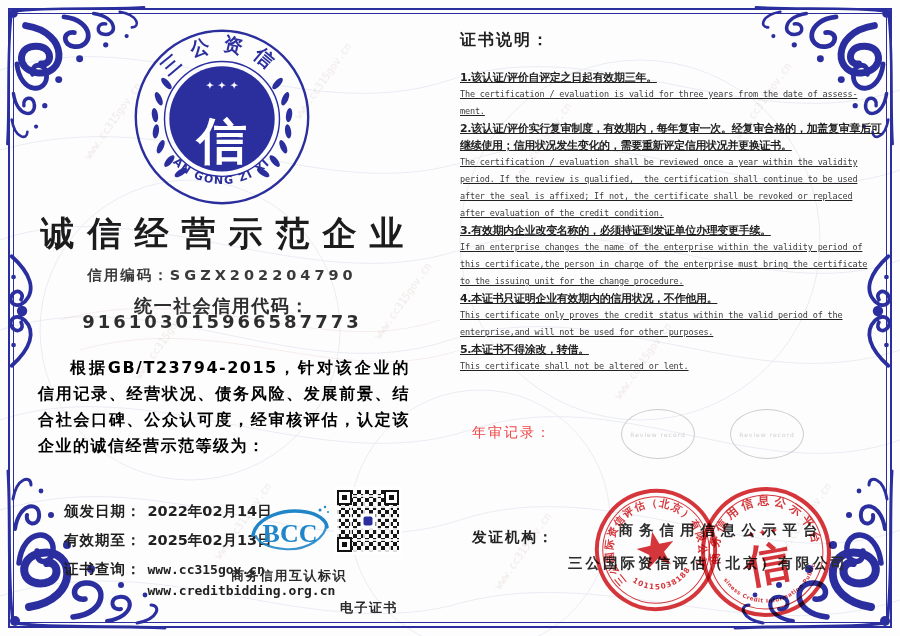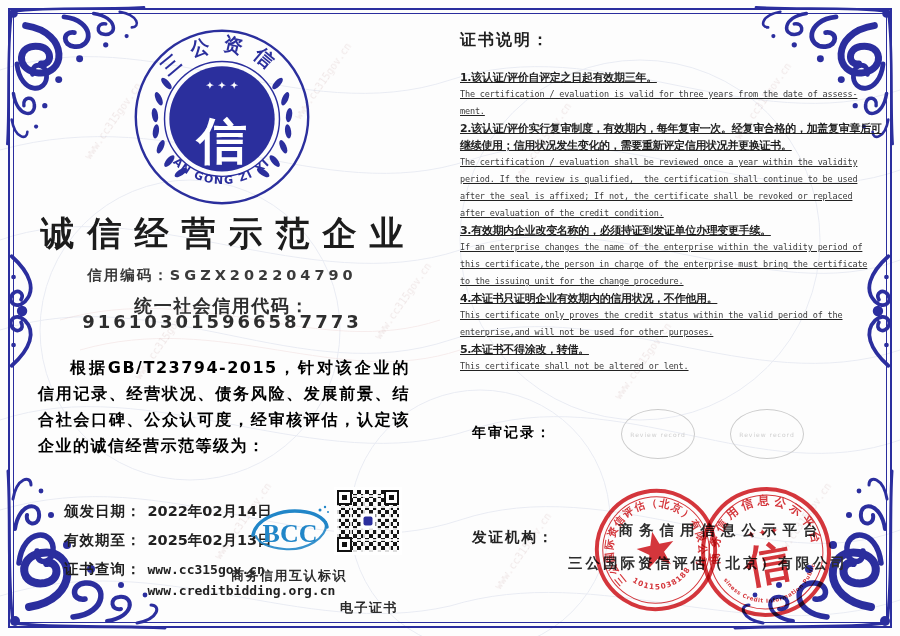--- a/index.html
+++ b/index.html
@@ -57,21 +57,21 @@
   .cap1{left:226px;width:126px;}
   .cap2{left:330px;width:78px;margin-top:32px;}
 
   
   .rightcol{position:absolute;left:460px;top:30px;width:424px;z-index:3;}
   .instr-head{font-size:16px;font-weight:700;letter-spacing:2px;color:#1e1e1e;}
   .items{margin-top:18px;text-decoration:underline;}
   .zh{font-size:11px;font-weight:700;color:#1f1f1f;line-height:17px;letter-spacing:-0.3px;white-space:pre-wrap;}
   .en{font-family:"DejaVu Sans Mono","Liberation Mono",monospace;font-size:8.5px;letter-spacing:-0.15px;
       color:#3b3b3b;line-height:17px;white-space:pre-wrap;}
-  .review-label{position:absolute;left:472px;top:424px;z-index:3;font-size:14px;font-weight:700;letter-spacing:2px;color:#000000;}
+  .review-label{position:absolute;left:472px;top:424px;z-index:3;font-size:14px;font-weight:400;letter-spacing:2px;color:#ef4444;}
   .oval{position:absolute;top:409px;width:72px;height:48px;border:1px solid #cccccc;border-radius:50%;
         z-index:3;display:flex;align-items:center;justify-content:center;}
   .oval-text{font-size:6px;color:#cfcfcf;letter-spacing:1px;}
   .oval1{left:621px;}
   .oval2{left:730px;}
   .issuer-label{position:absolute;left:472px;top:528px;z-index:3;font-size:14.5px;font-weight:700;letter-spacing:2px;color:#222;}
   .issuer-line1{position:absolute;left:578px;top:521px;width:286px;z-index:3;text-align:center;
                 font-size:14.5px;font-weight:600;letter-spacing:6px;color:#2d2d2d;}
   .issuer-line2{position:absolute;left:540px;top:554px;width:336px;z-index:3;text-align:center;
                 font-size:14.5px;font-weight:600;letter-spacing:3px;color:#2d2d2d;}

